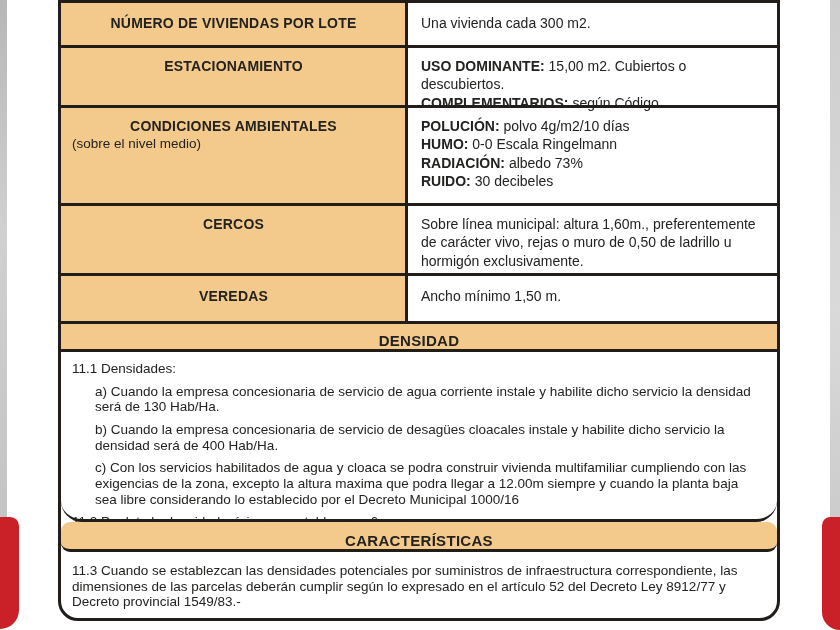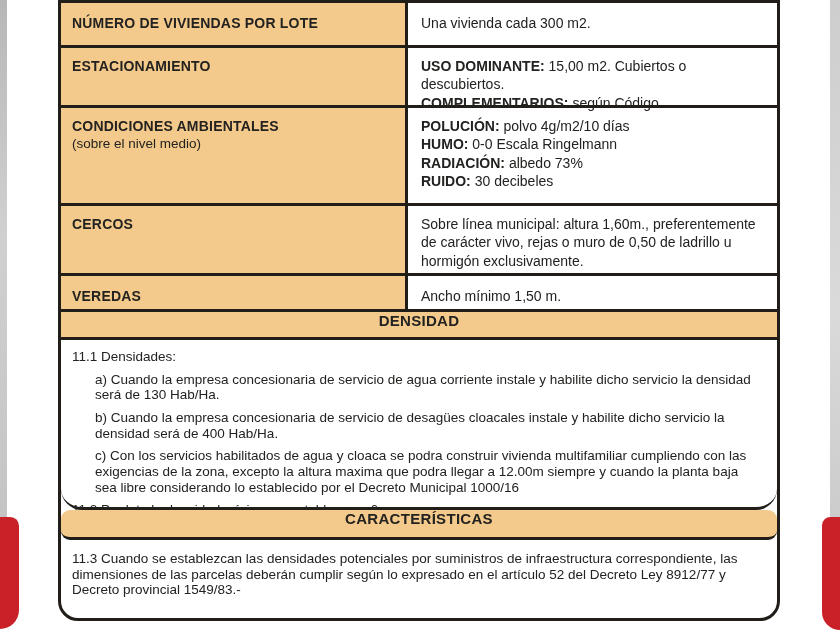--- a/index.html
+++ b/index.html
@@ -31,34 +31,34 @@
     position:absolute;left:58px;top:0;width:722px;height:621px;
     box-sizing:border-box;border:3px solid #211d19;
     border-radius:0 0 20px 20px;
     display:flex;flex-direction:column;background:#ffffff;
   }
   .trow{display:flex;box-sizing:border-box;border-bottom:3px solid #211d19;}
   .cell-label{
     width:347px;box-sizing:border-box;border-right:3px solid #211d19;
     background:#f3ca8b;padding:10px 10px 0 11px;
   }
-  .cell-label .lbl{font-weight:bold;font-size:14px;letter-spacing:.2px;}
+  .cell-label .lbl{font-weight:bold;font-size:14px;letter-spacing:.2px;text-align:center;}
   .cell-label .sub{font-size:13.5px;margin-top:2px;}
   .cell-value{flex:1;box-sizing:border-box;padding:9px 12px 0 13px;font-size:14px;line-height:1.32;}
   .cell-value .ln b{font-weight:bold;}
   .r1{height:45px;}
   .r2{height:60px;}
   .r3{height:98px;}
   .r4{height:70px;}
-  .r5{height:36px;}
+  .r5{height:48px;}
   .r1 .cell-label,.r5 .cell-label{padding-top:12px;}
   .r1 .cell-value,.r5 .cell-value{padding-top:11px;}
   .band{
     box-sizing:border-box;border-bottom:3px solid #211d19;background:#f3ca8b;
-    display:flex;align-items:flex-start;justify-content:center;
+    display:flex;align-items:flex-end;justify-content:center;
     font-weight:bold;font-size:15px;letter-spacing:.3px;
   }
   .band1{height:28px;}
   .band2{height:30px;border-radius:9px;}
   .bodyblock{
     box-sizing:border-box;border-bottom:3px solid #211d19;
     padding:9px 14px 0 11px;font-size:13.5px;line-height:1.16;border-radius:21px;
   }
   .body1{height:170px;}
   .body2{flex:1;border-bottom:none;padding-top:11px;}

